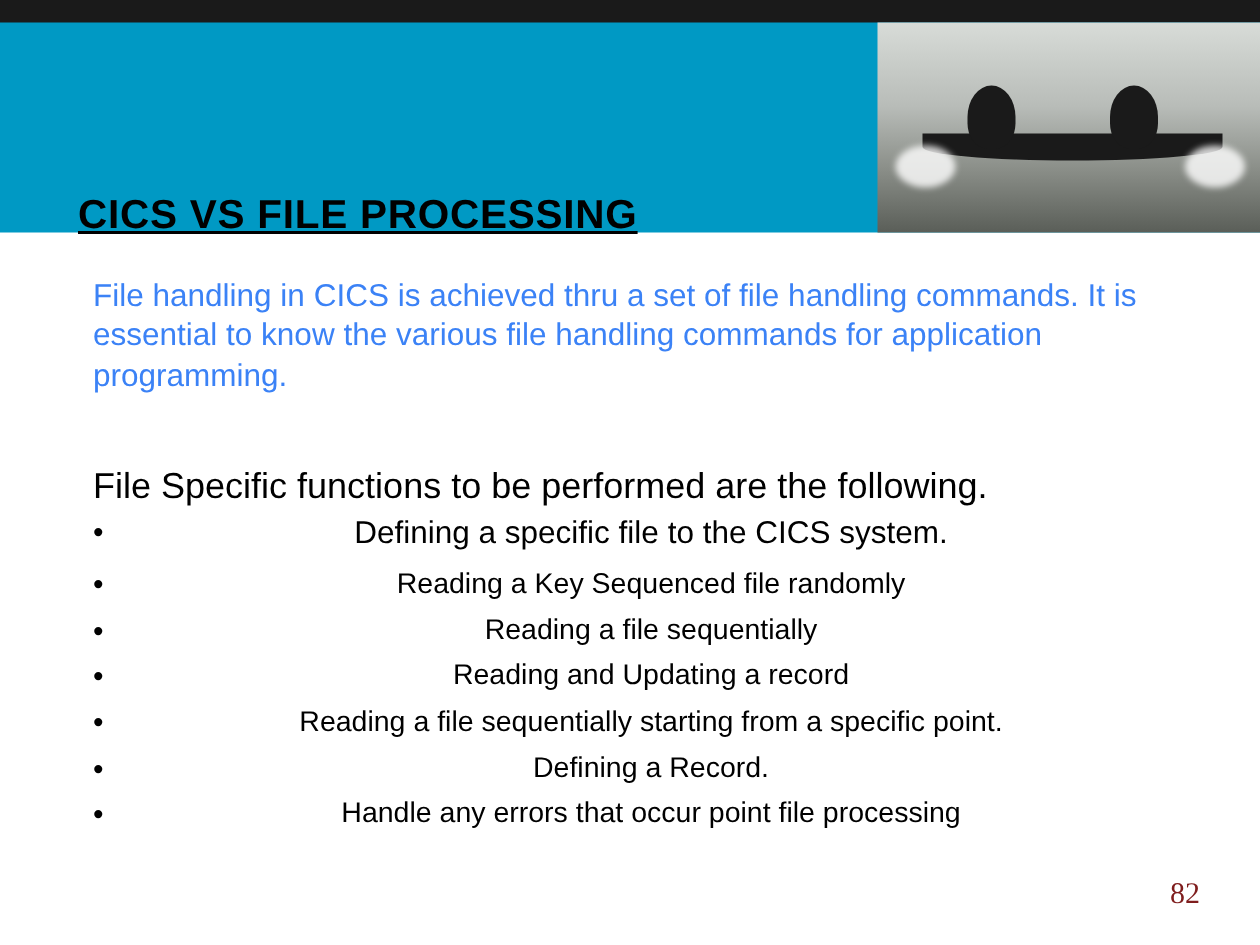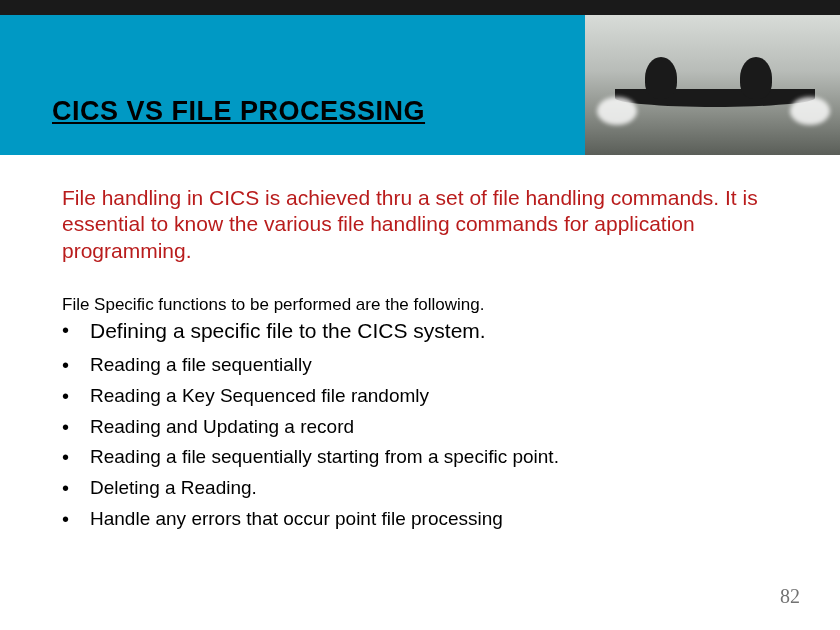--- a/index.html
+++ b/index.html
@@ -58,45 +58,46 @@
     width: 40px;
     height: 28px;
     background: rgba(255,255,255,0.8);
     border-radius: 50%;
     filter: blur(2px);
   }
   .water-splash.w1 { left: 12px; }
   .water-splash.w2 { left: 205px; }
   .slide-title {
     position: absolute;
-    top: 96px;
+    top: 128px;
     left: 52px;
     font-size: 27px;
     font-weight: bold;
     color: #000000;
     text-decoration: underline;
     letter-spacing: 0.5px;
   }
   .content-area {
     padding: 30px 62px 0 62px;
   }
   .intro-text {
     font-size: 21px;
-    color: #b91c1c;
+    color: #3b82f6;
     line-height: 1.25;
-    margin-bottom: 30px;
+    margin-bottom: 46px;
   }
   .section-heading {
-    font-size: 17px;
+    font-size: 24px;
     color: #000000;
     line-height: 1.25;
     margin-bottom: 2px;
   }
   .bullet-list {
     list-style: none;
+    text-align: center;
   }
   .bullet-list li {
     position: relative;
     padding-left: 28px;
     color: #000000;
     line-height: 1.35;
     margin-bottom: 5px;
   }
   .bullet-list li::before {
     content: "•";
@@ -109,21 +110,21 @@
     margin-bottom: 7px;
   }
   .bullet-list li.small {
     font-size: 19px;
   }
   .page-number {
     position: absolute;
     bottom: 22px;
     right: 40px;
     font-size: 20px;
-    color: #737373;
+    color: #7f1d1d;
     font-family: "Times New Roman", serif;
   }
 </style>
 </head>
 <body>
 
 <div class="header-banner">
   <div class="dark-strip"></div>
   <div class="photo-area">
     <div class="boat-body"></div>
@@ -135,22 +136,22 @@
   <div class="slide-title">CICS VS FILE PROCESSING</div>
 </div>
 
 <div class="content-area">
   <p class="intro-text">File handling in CICS is achieved thru a set of file handling commands. It is essential to know the various file handling commands for application programming.</p>
 
   <p class="section-heading">File Specific functions to be  performed are the following.</p>
 
   <ul class="bullet-list">
     <li class="large">Defining a specific file to the CICS system.</li>
+    <li class="small">Reading a Key Sequenced file randomly</li>
     <li class="small">Reading a file sequentially</li>
-    <li class="small">Reading a Key Sequenced file randomly</li>
     <li class="small">Reading and Updating a record</li>
     <li class="small">Reading a file sequentially starting from a specific point.</li>
-    <li class="small">Deleting a Reading.</li>
+    <li class="small">Defining a Record.</li>
     <li class="small">Handle any errors that occur point file processing</li>
   </ul>
 </div>
 
 <div class="page-number">82</div>
 
 </body></html>

